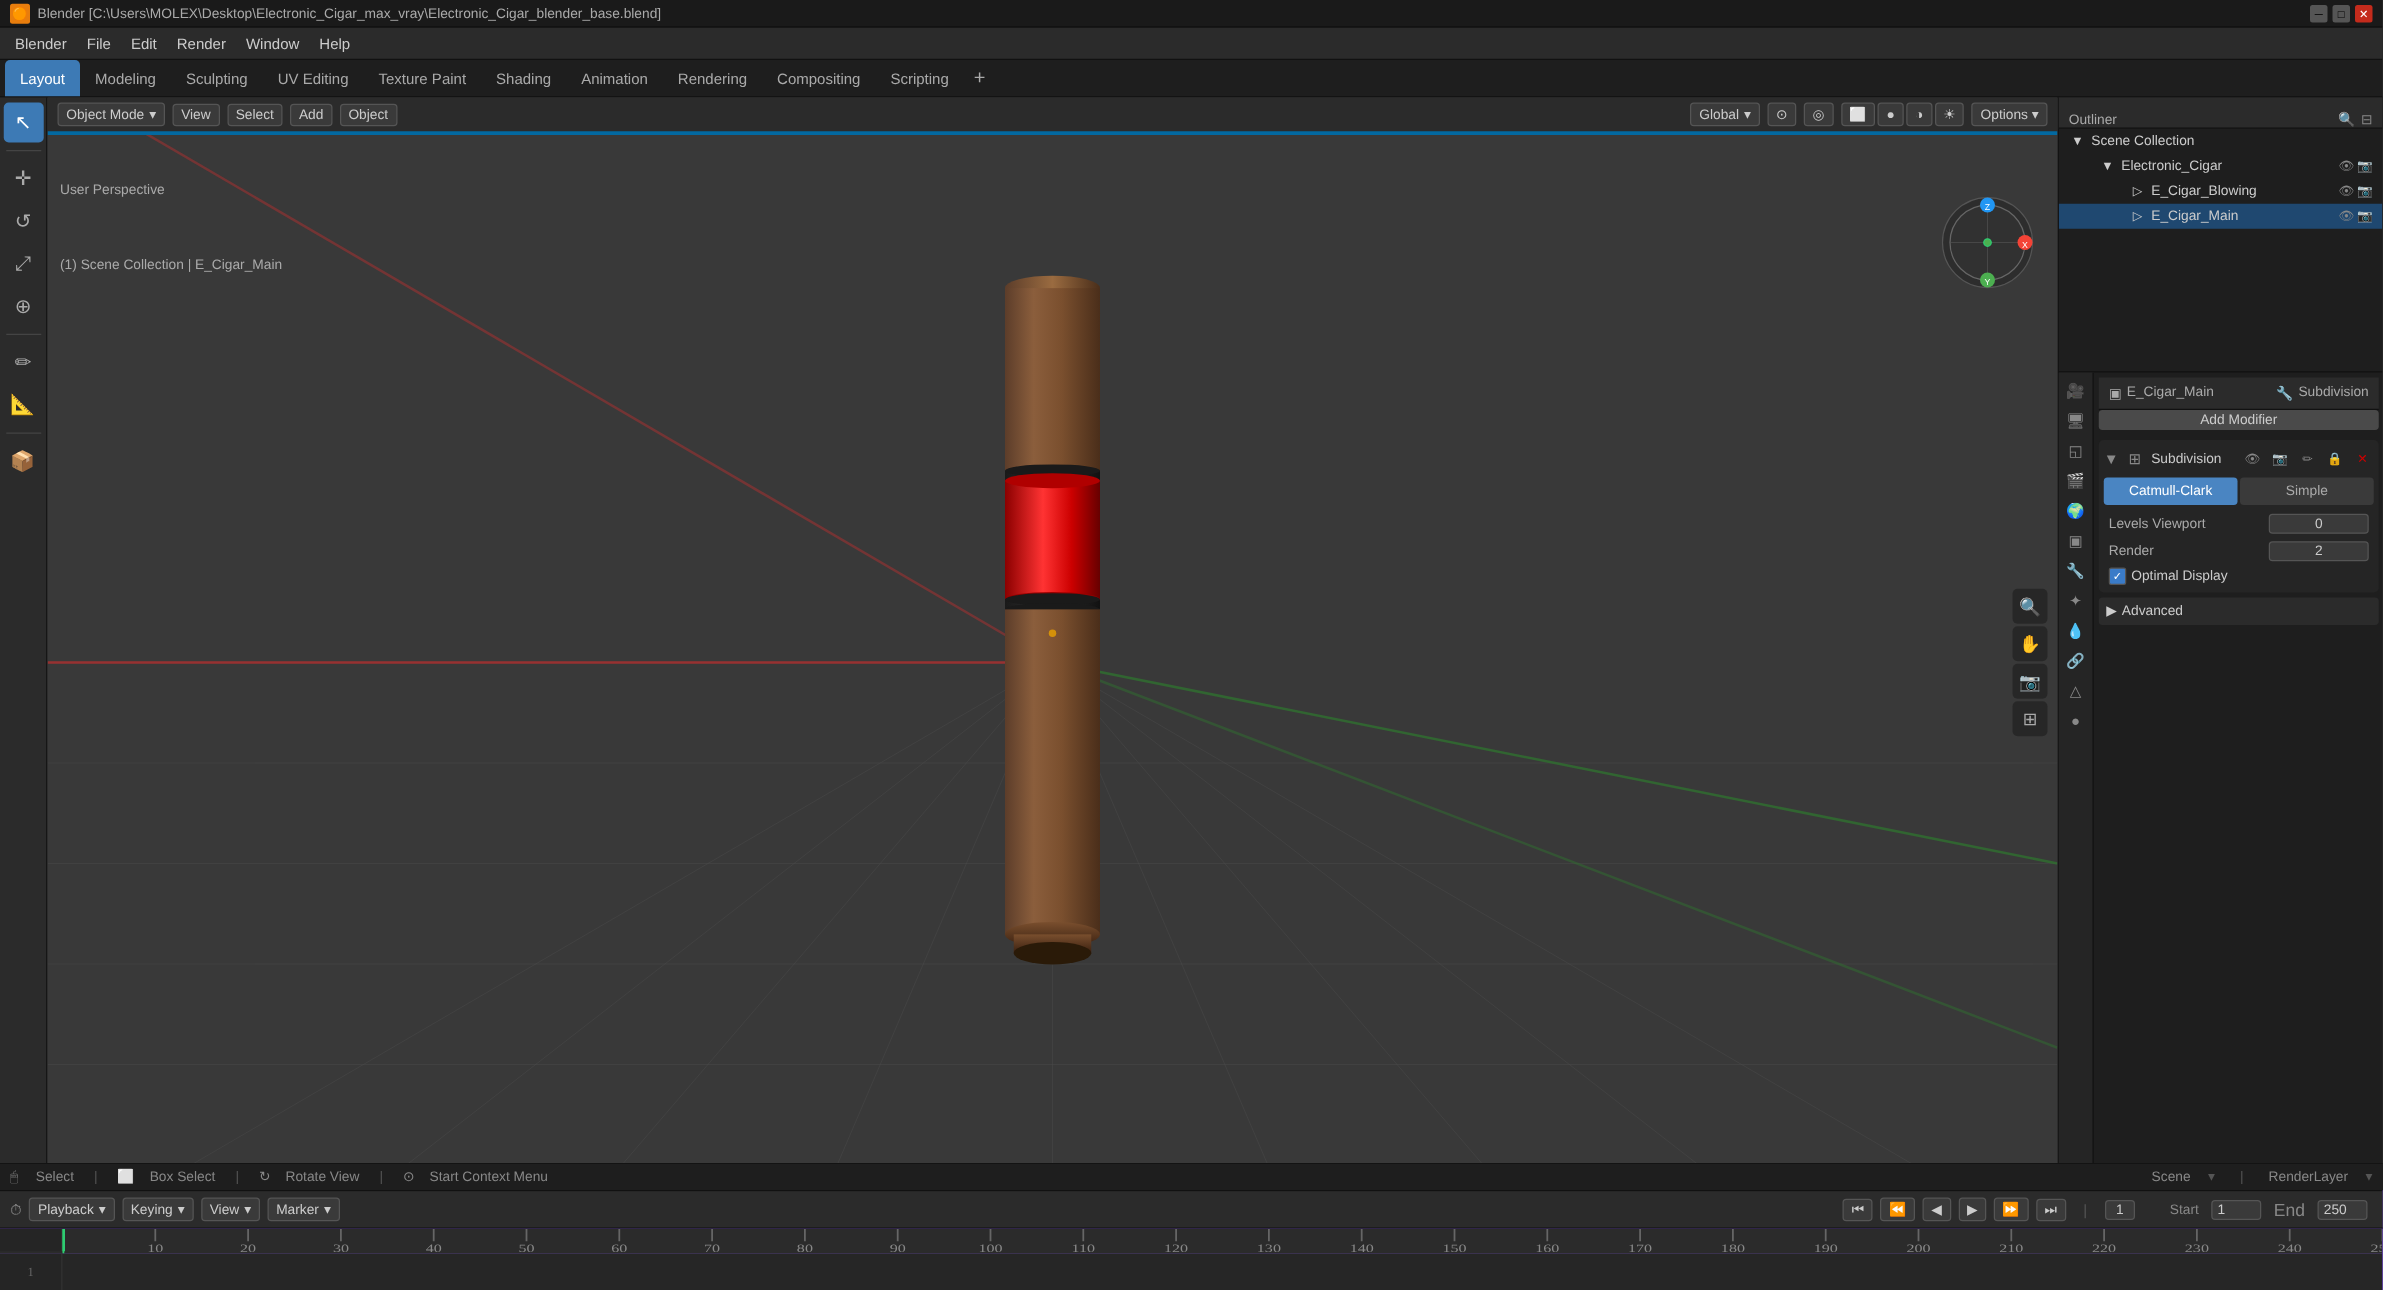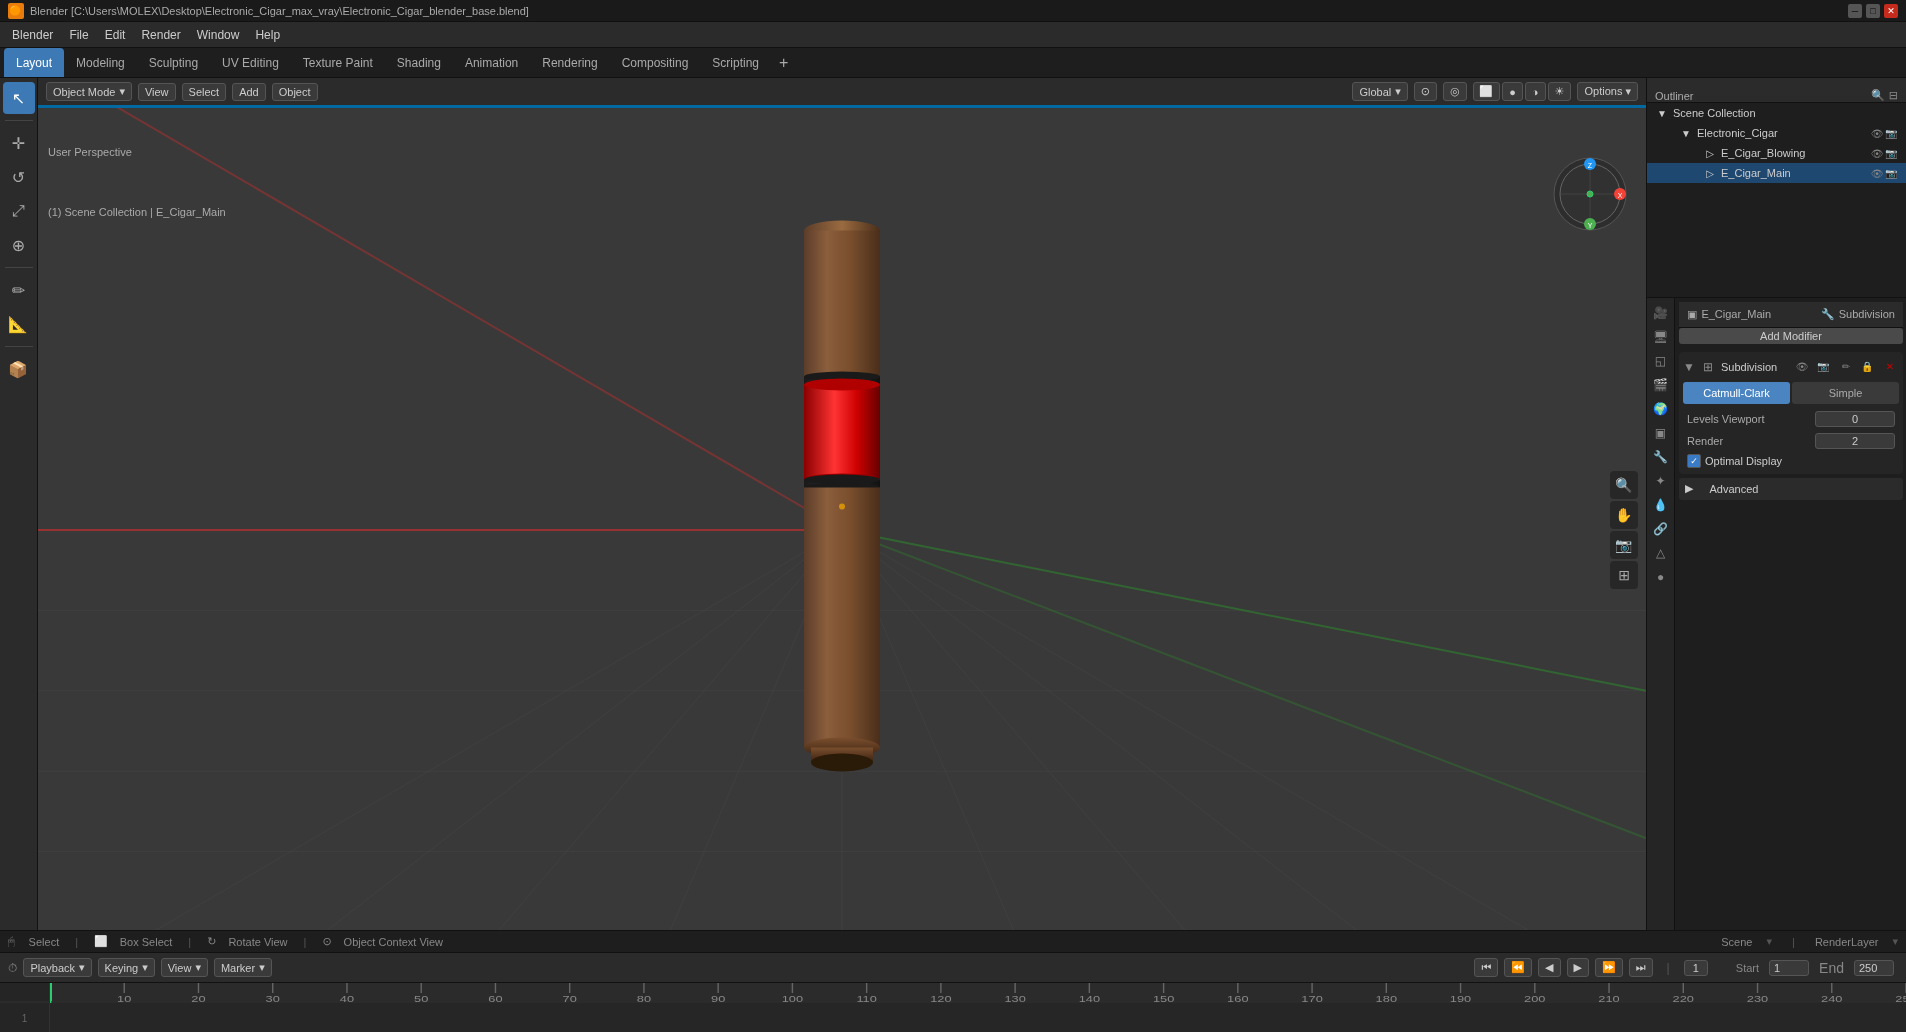--- a/index.html
+++ b/index.html
@@ -416,20 +416,21 @@
       align-items: center;
       padding: 0 8px;
       gap: 6px;
       border-bottom: 1px solid #111;
     }
     #timeline-body {
       height: 50px;
       position: relative;
       background: #8b5cf6;
       overflow: hidden;
+      font-family: Liberation Serif, serif;
     }
 
     
     #status-bar {
       position: fixed;
       bottom: 80px;
       left: 0;
       right: 0;
       height: 22px;
       background: #1e1e1e;
@@ -827,41 +828,41 @@
 
           <div class="checkbox-row">
             <div class="check-box">✓</div>
             <span class="check-label">Optimal Display</span>
           </div>
 
         </div>
 
         <div class="prop-section-header">
           <span>▶</span>
-          <span style="margin-left:16px;">Advanced</span>
+          <span style="margin-left:4px;">Advanced</span>
         </div>
 
       </div>
     </div>
   </div>
 
 </div>
 
 <div id="status-bar">
   <span style="color:#888; margin-right:2px;">🖱</span>
   <span>Select</span>
   <span style="margin:0 4px; color:#555;">|</span>
   <span style="color:#888;">⬜</span>
   <span>Box Select</span>
   <span style="margin:0 4px; color:#555;">|</span>
   <span style="color:#888;">↻</span>
   <span>Rotate View</span>
   <span style="margin:0 4px; color:#555;">|</span>
   <span style="color:#888;">⊙</span>
-  <span>Object Context View</span>
+  <span>Start Context Menu</span>
   <div style="flex:1;"></div>
 
   <span style="color:#888;">Scene</span>
   <span style="color:#555; margin-left:2px;">▾</span>
   <span style="margin:0 8px; color:#555;">|</span>
   <span style="color:#888;">RenderLayer</span>
   <span style="color:#555; margin-left:2px;">▾</span>
 </div>
 
 <div id="bottom-area">

